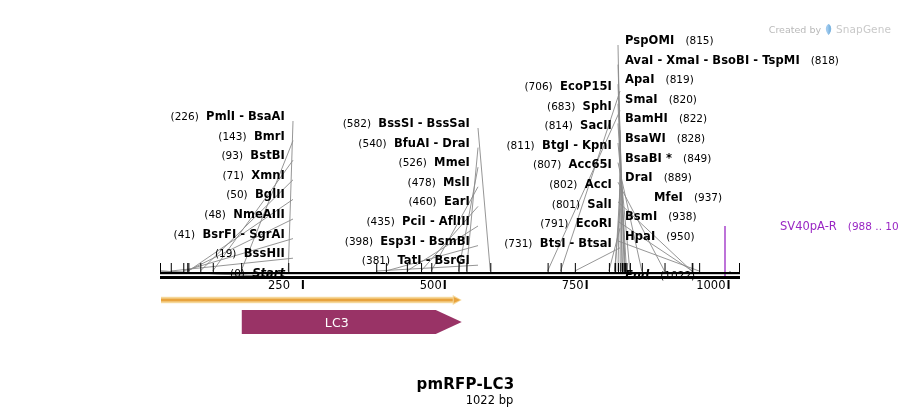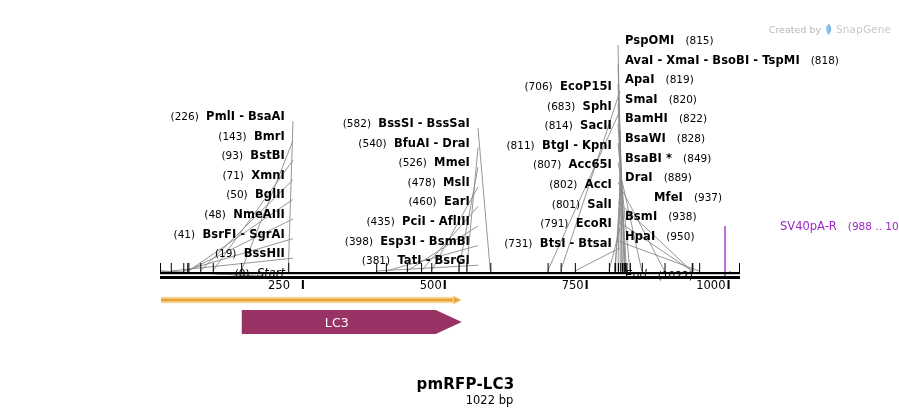--- a/index.html
+++ b/index.html
@@ -22,21 +22,21 @@
 
   
   .lbl{
     position:absolute;white-space:nowrap;font-size:11.5px;color:#000;
     line-height:12px;
   }
   .lbl.right{transform:translateX(-100%);}   
   .pos{font-size:10.5px;color:#000;font-weight:normal;}
   .enz{font-weight:bold;letter-spacing:.1px;}
   .sep{font-weight:bold;}
-  .start-end{font-weight:normal;font-style:italic;}
+  .start-end{font-weight:bold;font-style:italic;}
   .feat-lbl{color:#9a27c4;font-size:11.5px;}
   .feat-lbl .pos{color:#9a27c4;}
   .tick-lbl{
     position:absolute;font-size:11.5px;color:#000;white-space:nowrap;
     transform:translateX(-100%);
   }
   .lc3-text{
     position:absolute;color:#fff;font-size:12.5px;font-weight:normal;
     letter-spacing:.2px;
   }

